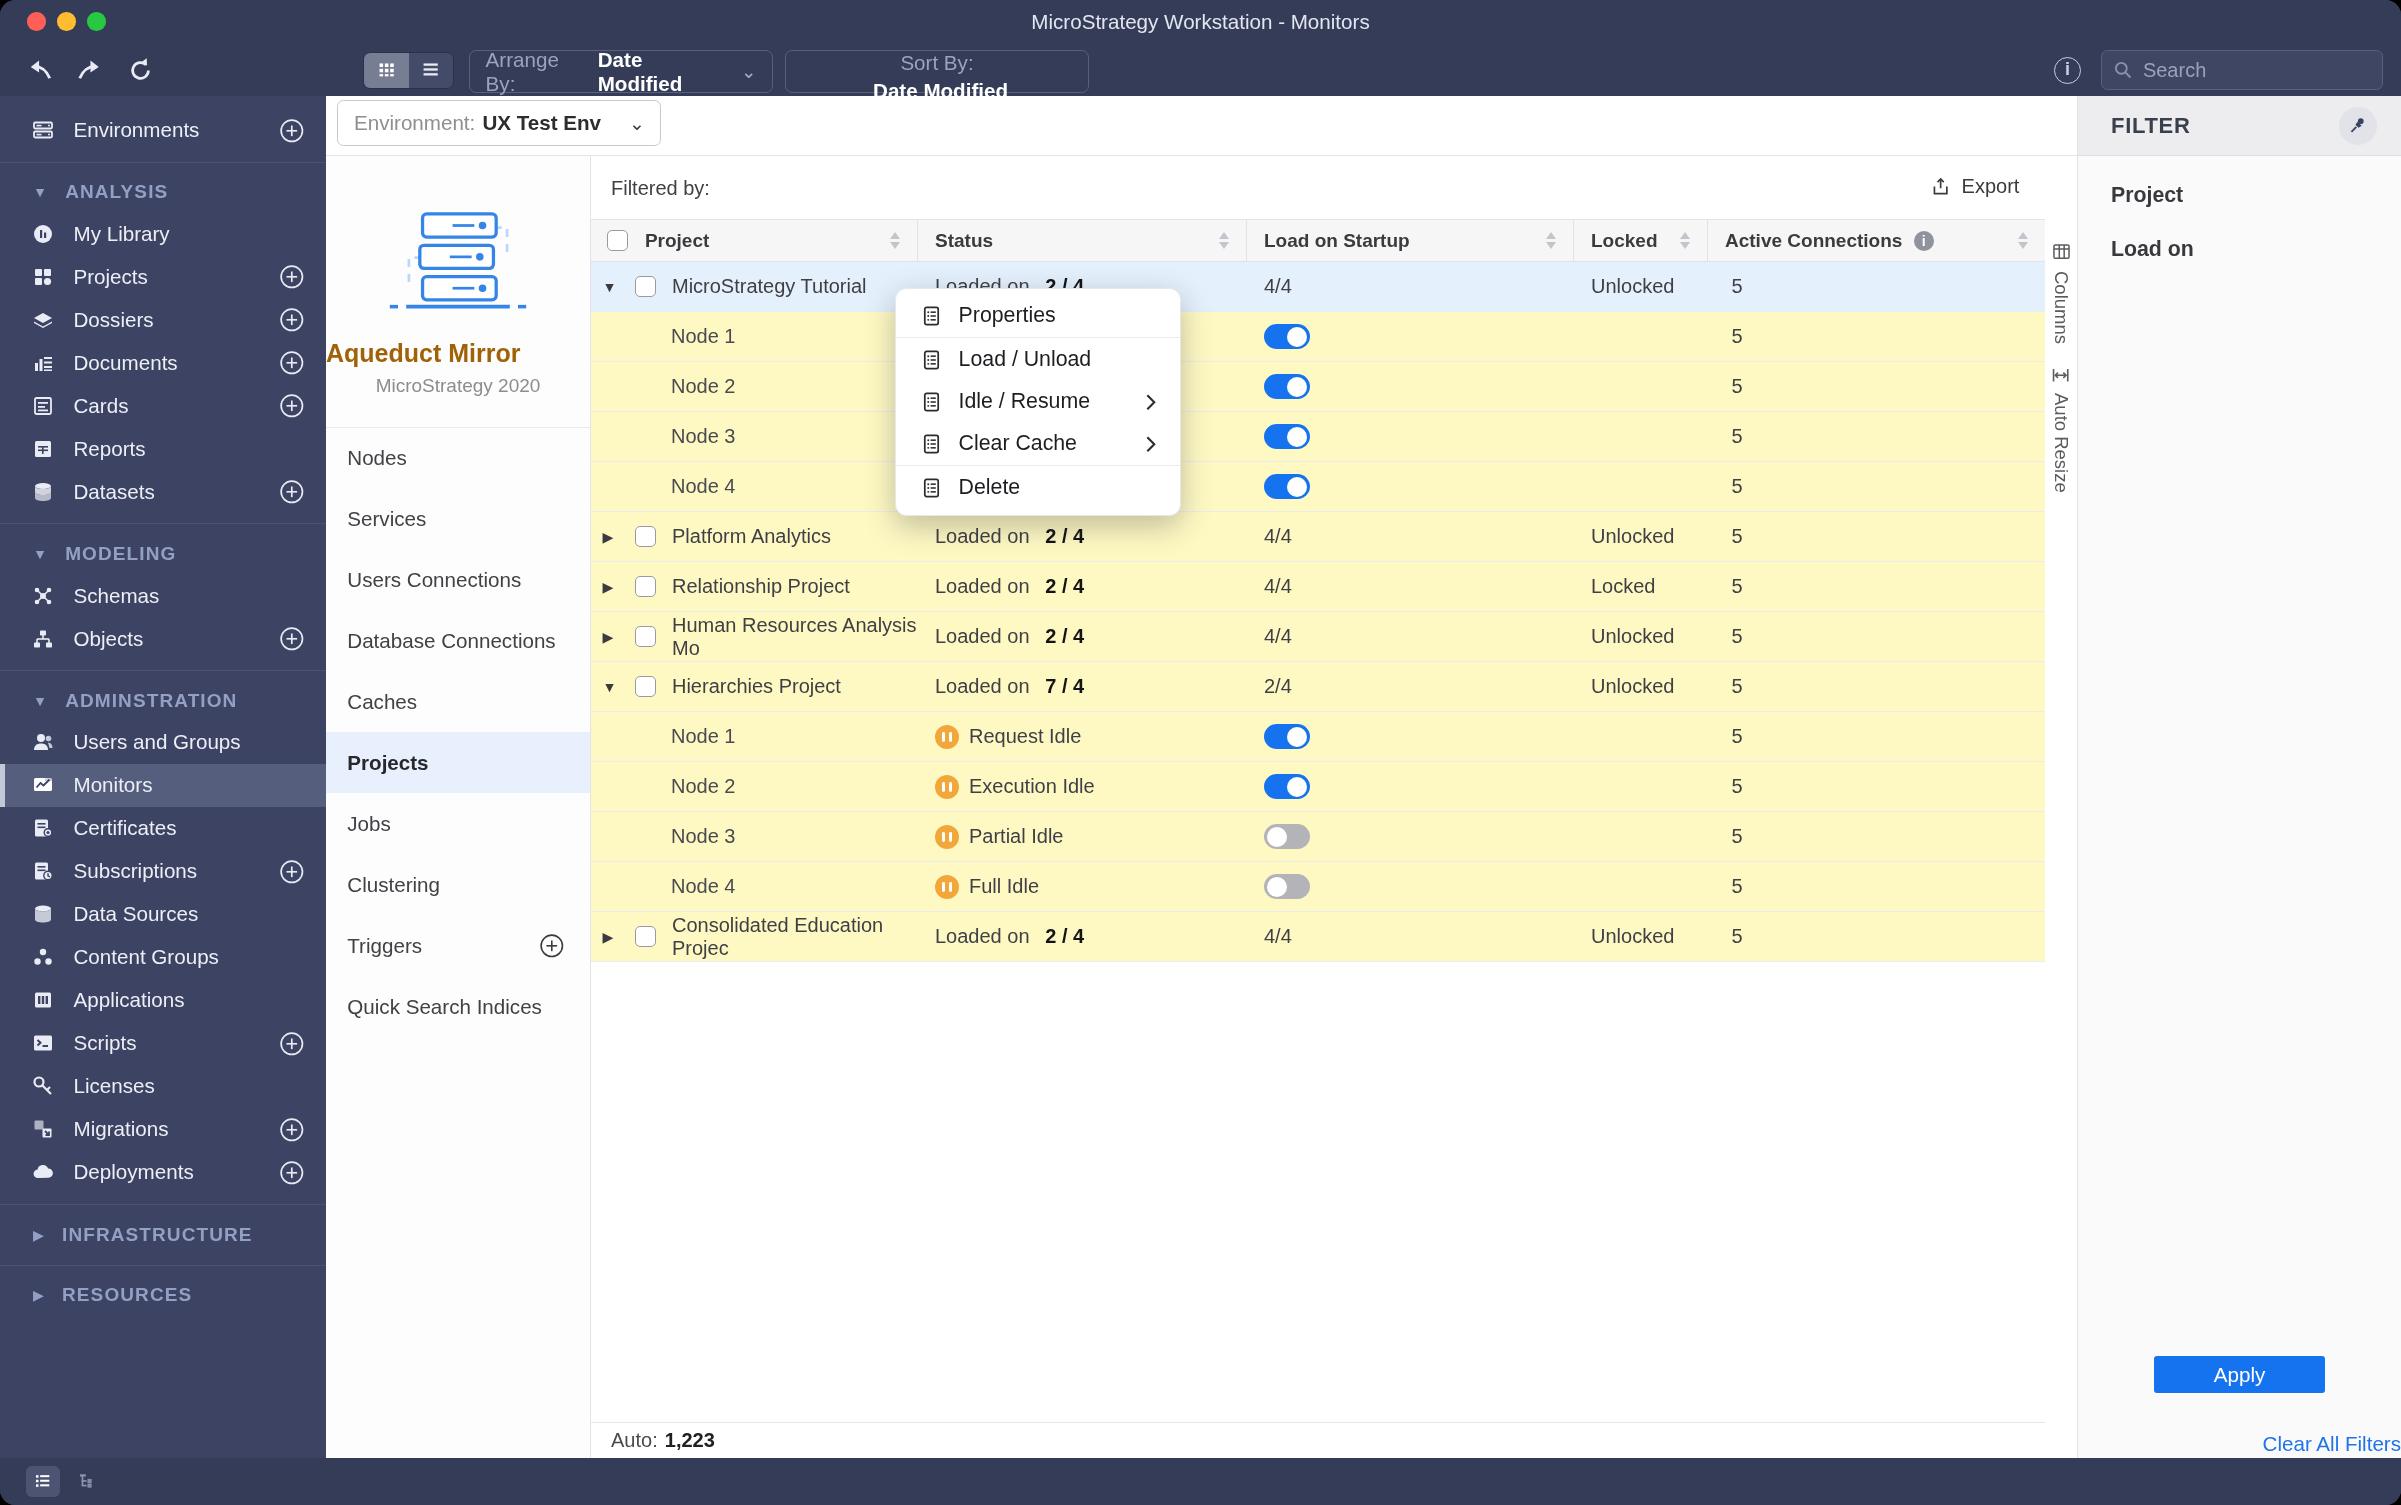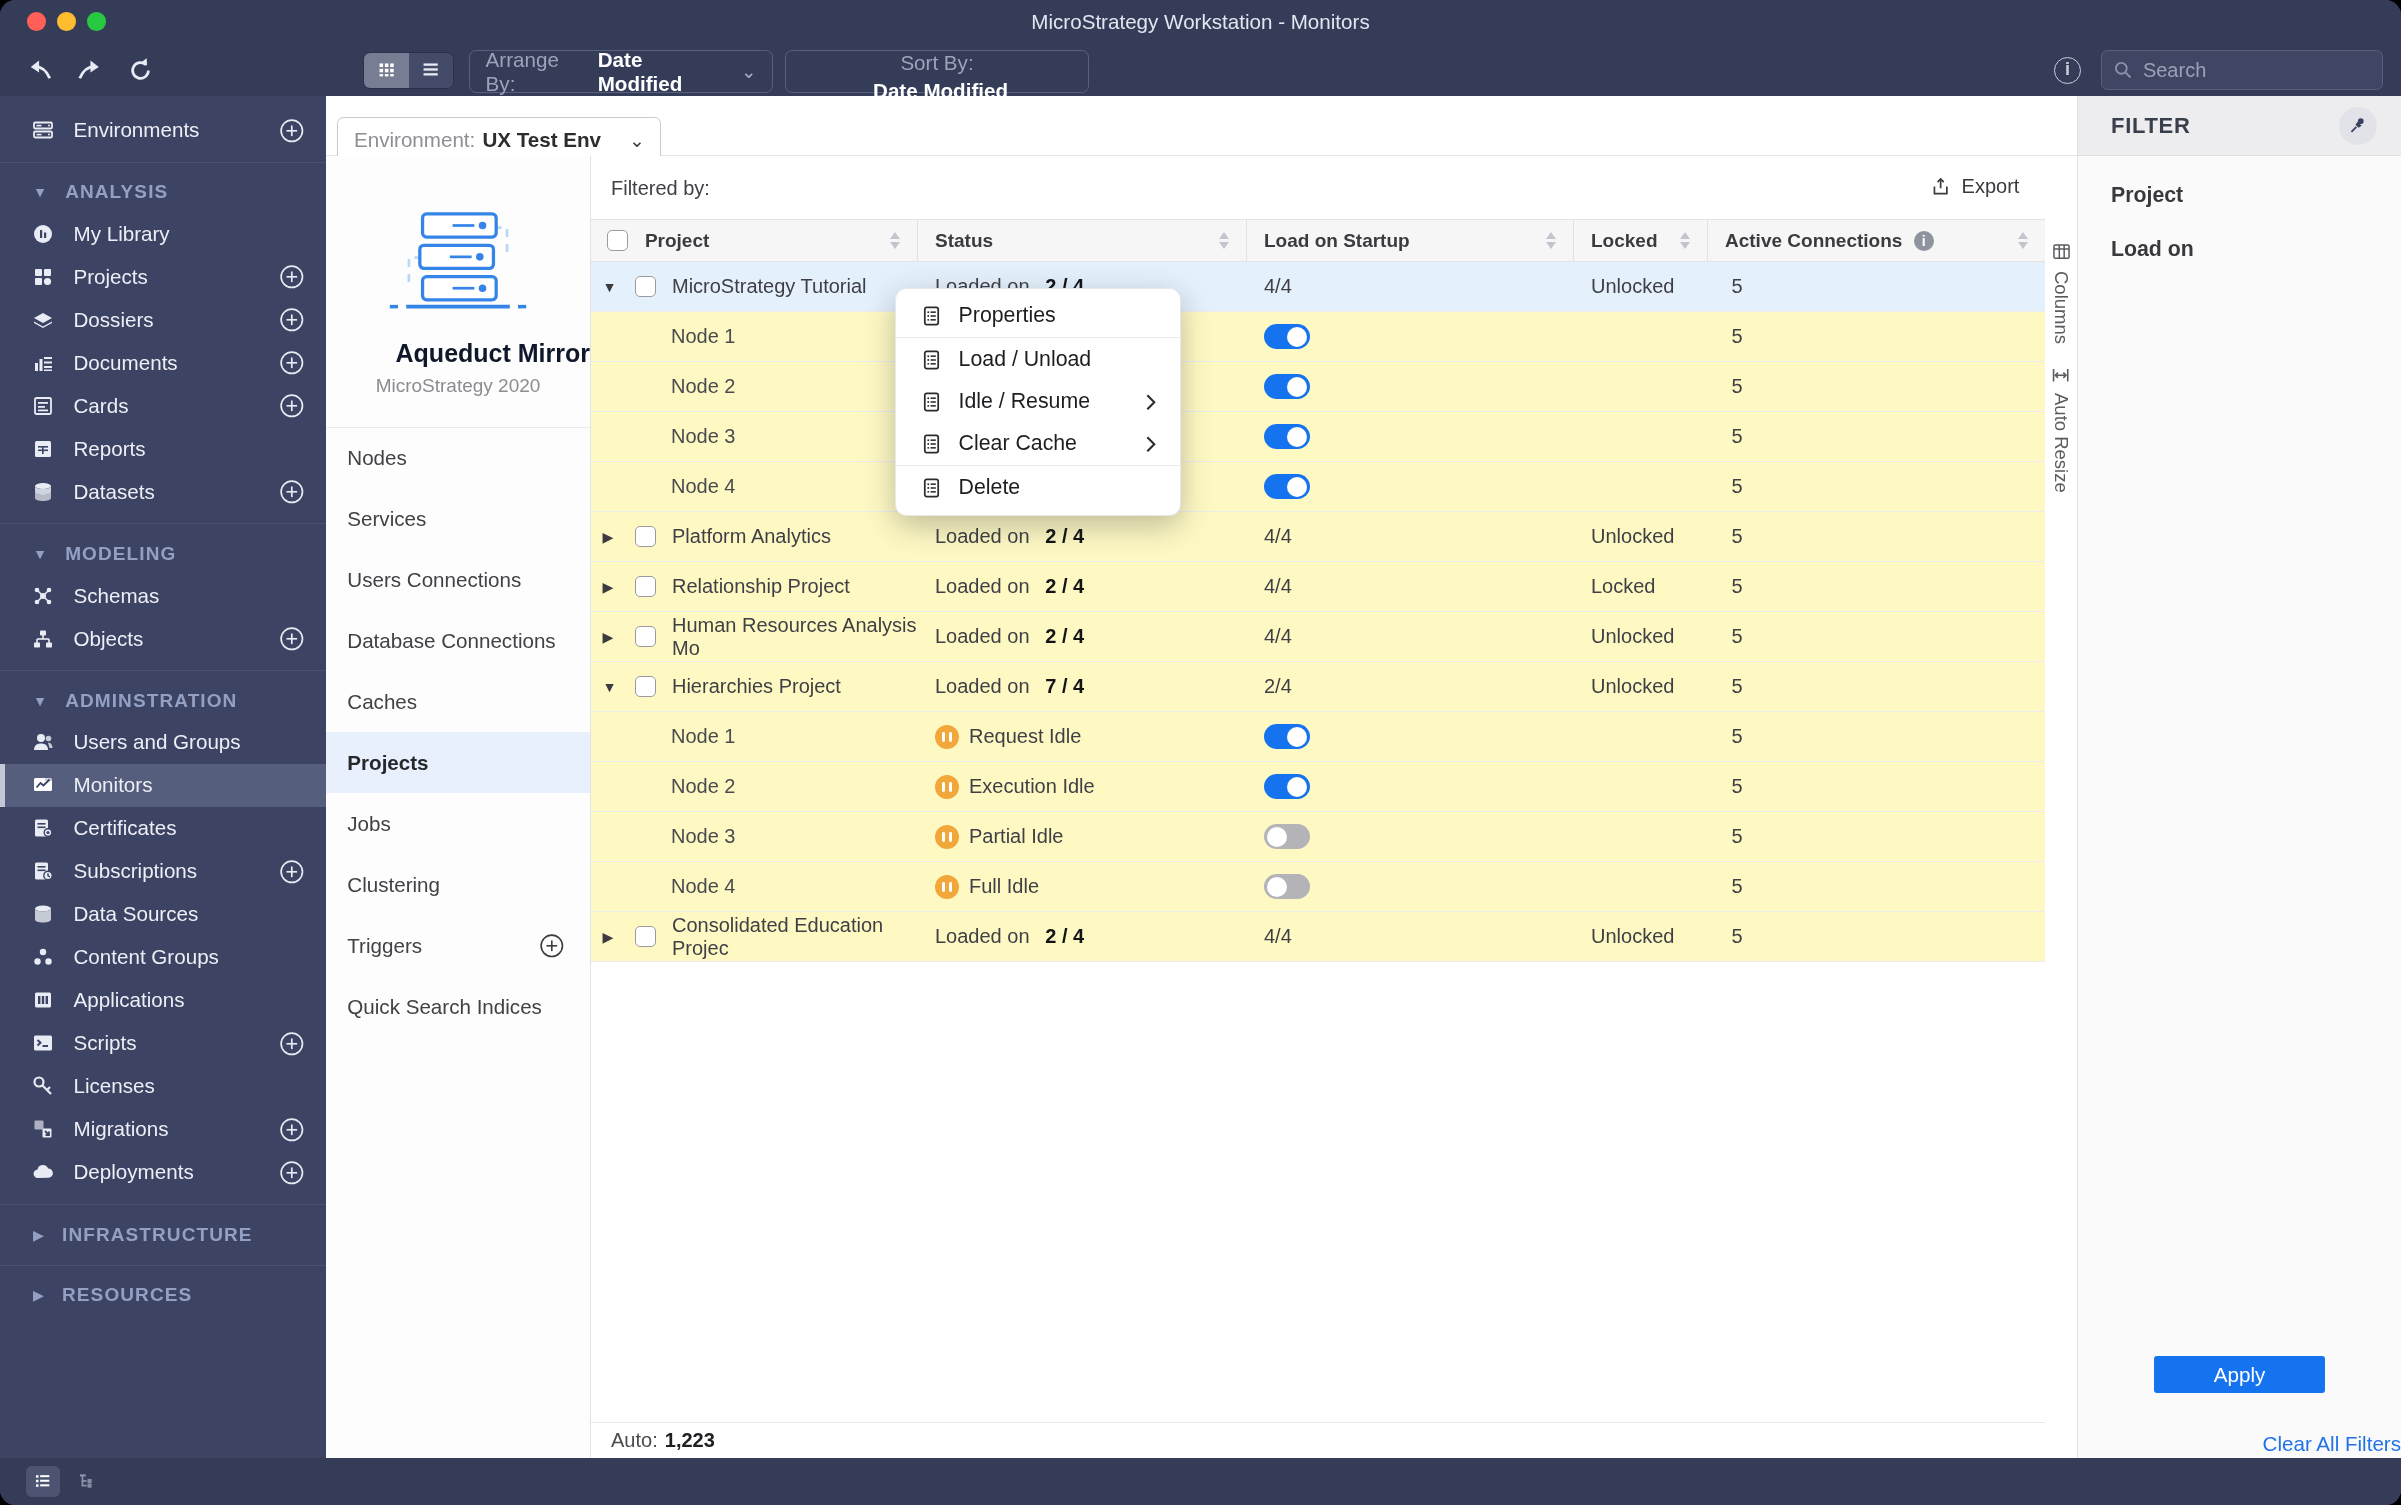--- a/index.html
+++ b/index.html
@@ -52,30 +52,30 @@
 
   
   .bottombar { position:absolute; left:0; right:0; bottom:0; height:47px; background:#353C58; }
   .bb-btn1 { position:absolute; left:25.6px; top:7.8px; width:34px; height:31px; background:#4C5472;
     border-radius:5.7px; display:flex; align-items:center; justify-content:center; }
   .bb-btn2 { position:absolute; left:71px; top:9.2px; width:31px; height:28.5px; display:flex; align-items:center; justify-content:center; }
 
   
   .content { position:absolute; top:96px; left:326px; right:0; bottom:47px; background:#FFFFFF; }
   .envbar { position:absolute; top:0; left:0; right:324px; height:60px; background:#FFFFFF; border-bottom:0.7px solid #E6E6E8; }
-  .envdrop { position:absolute; left:11.4px; top:21px; width:324px; height:46px; background:#FFFFFF;
+  .envdrop { position:absolute; left:11.4px; top:4px; width:324px; height:46px; background:#FFFFFF;
     border:1.4px solid #C9C9CC; border-radius:6.4px; display:flex; align-items:center; padding:0 15.6px;
     color:#8E8E93; font-size:20.6px; }
   .envdrop b { color:#2D2D30; font-weight:600; margin-left:7.1px; }
   .envdrop .chev { margin-left:auto; color:#3B3B3E; font-size:19px; }
 
   
   .ssb { position:absolute; top:60px; left:0; width:265px; bottom:0; background:#FDFDFD; border-right:0.7px solid #E3E3E5; }
   .ssb .logo { margin:47px auto 0; width:164px; height:120px; display:block; }
-  .ssb .sname { margin-top:15.6px; text-align:right; font-size:25px; font-weight:700; color:#0f172a; }
+  .ssb .sname { margin-top:15.6px; text-align:left; font-size:25px; font-weight:700; color:#a16207; }
   .ssb .sver { margin-top:7.1px; text-align:center; font-size:19px; color:#8C8C91; }
   .ssb .sdiv { height:0.7px; background:#EBEBED; margin-top:30px; }
   .ssb-item { height:61px; display:flex; align-items:center; padding-left:21.3px; font-size:20.6px; color:#414146; }
   .ssb-item.sel { background:#E7F0FC; font-weight:700; color:#28282C; }
   .ssb-item .plus { margin-left:auto; margin-right:25.6px; }
 
   
   .tablewrap { position:absolute; top:60px; left:265px; width:1455px; bottom:0; background:#FFFFFF; border-right:0.7px solid #ECECEE; }
   .filtrow { position:absolute; top:0; left:0; right:0; height:63px; }
   .filtlabel { position:absolute; left:20px; top:21.3px; font-size:20px; color:#3F3F45; }

